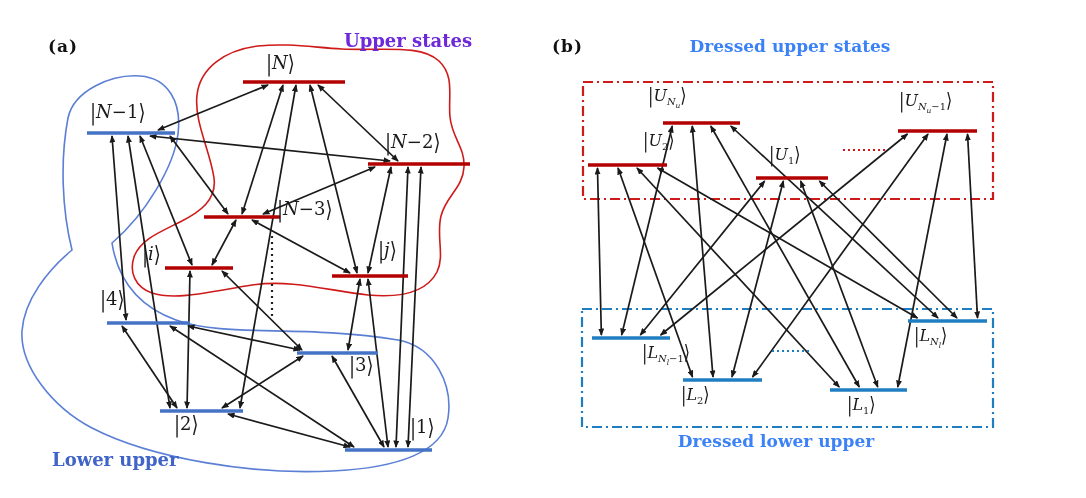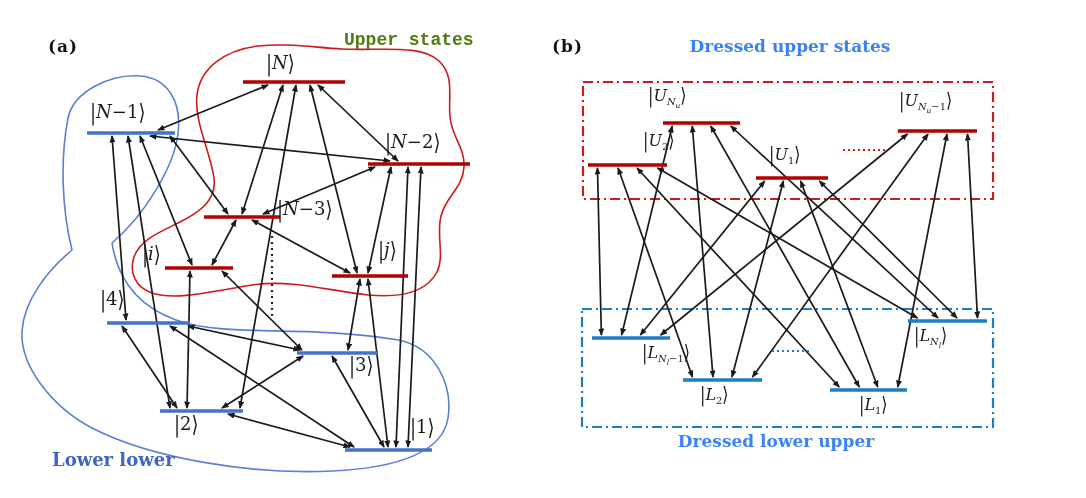--- a/index.html
+++ b/index.html
@@ -1,21 +1,21 @@
 <!DOCTYPE html>
 <html><head>
 <meta charset="utf-8">
 <style>
   html,body{margin:0;padding:0;background:#ffffff;}
   .fig{position:relative;width:1086px;height:498px;background:#ffffff;overflow:hidden;
        font-family:"DejaVu Serif","Liberation Serif",serif;}
   .fig svg{position:absolute;left:0;top:0;}
   .tag{position:absolute;font-weight:bold;font-size:17px;color:#111;letter-spacing:1px;}
   .region-label{position:absolute;font-weight:bold;font-size:18px;}
-  .region-label.red{color:#4d7c0f;font-family:Liberation Mono, monospace;}
+  .region-label.red{color:#6d28d9;}
   .region-label.blue{color:#4064c8;}
   .b-title{position:absolute;font-weight:bold;font-size:17px;color:#3b82f6;transform:translateX(-50%);white-space:nowrap;}
   .state-label{position:absolute;color:#1a1a1a;white-space:nowrap;line-height:1;}
   .state-label.pa{font-size:18px;}
   .state-label.pb{font-size:16px;}
   .state-label .bar,.state-label .ket{font-style:normal;display:inline-block;transform:scaleY(1.25);}
   .state-label i{font-style:italic;}
   .state-label sub{font-size:62%;line-height:0;}
   .state-label sub sub{font-size:75%;}
 </style>
@@ -96,36 +96,36 @@
       <line x1="592" y1="338" x2="670" y2="338" stroke="#1f7ec2" stroke-width="3.4"></line>
       <line x1="683" y1="380" x2="762" y2="380" stroke="#1f7ec2" stroke-width="3.4"></line>
       <line x1="830" y1="390" x2="907" y2="390" stroke="#1f7ec2" stroke-width="3.4"></line>
       <line x1="908" y1="321" x2="987" y2="321" stroke="#1f7ec2" stroke-width="3.4"></line>
       <line x1="843" y1="150" x2="885" y2="150" stroke="#cf1a1a" stroke-width="2.2" stroke-dasharray="2 3"></line>
       <line x1="772" y1="351" x2="812" y2="351" stroke="#1f7ec2" stroke-width="2.2" stroke-dasharray="2 3"></line>
     </svg>
   <div class="tag" style="left:48px;top:36px;">(a)</div>
   <div class="tag" style="left:552px;top:36px;">(b)</div>
   <div class="region-label red" style="left:344px;top:30px;">Upper states</div>
-  <div class="region-label blue" style="left:52px;top:449px;">Lower lower</div>
+  <div class="region-label blue" style="left:52px;top:449px;">Lower upper</div>
   <div class="b-title" style="left:790px;top:36px;">Dressed upper states</div>
   <div class="b-title" style="left:776px;top:431px;">Dressed lower upper</div>
   <div id="labels">
       <div class="state-label pa" style="left: 266px; top: 54px;"><span class="bar">|</span><i>N</i><span class="ket">⟩</span></div>
       <div class="state-label pa" style="left: 90px; top: 103px;"><span class="bar">|</span><i>N</i>−1<span class="ket">⟩</span></div>
       <div class="state-label pa" style="left: 385px; top: 133px;"><span class="bar">|</span><i>N</i>−2<span class="ket">⟩</span></div>
       <div class="state-label pa" style="left: 277px; top: 200px;"><span class="bar">|</span><i>N</i>−3<span class="ket">⟩</span></div>
       <div class="state-label pa" style="left: 142px; top: 245px;"><span class="bar">|</span><i>i</i><span class="ket">⟩</span></div>
       <div class="state-label pa" style="left: 378px; top: 241px;"><span class="bar">|</span><i>j</i><span class="ket">⟩</span></div>
       <div class="state-label pa" style="left: 100px; top: 290px;"><span class="bar">|</span>4<span class="ket">⟩</span></div>
       <div class="state-label pa" style="left: 349px; top: 356px;"><span class="bar">|</span>3<span class="ket">⟩</span></div>
       <div class="state-label pa" style="left: 174px; top: 415px;"><span class="bar">|</span>2<span class="ket">⟩</span></div>
       <div class="state-label pa" style="left: 410px; top: 418px;"><span class="bar">|</span>1<span class="ket">⟩</span></div>
       <div class="state-label pb" style="left: 603px; top: 133px; margin-left: 40px;"><span class="bar">|</span><i>U</i><sub>2</sub><span class="ket">⟩</span></div>
       <div class="state-label pb" style="left: 648px; top: 88px;"><span class="bar">|</span><i>U</i><sub><i>N</i><sub><i>u</i></sub></sub><span class="ket">⟩</span></div>
       <div class="state-label pb" style="left: 769px; top: 147px;"><span class="bar">|</span><i>U</i><sub>1</sub><span class="ket">⟩</span></div>
       <div class="state-label pb" style="left: 899px; top: 93px;"><span class="bar">|</span><i>U</i><sub><i>N</i><sub><i>u</i></sub>−1</sub><span class="ket">⟩</span></div>
       <div class="state-label pb" style="left: 598px; top: 345px; margin-left: 44px;"><span class="bar">|</span><i>L</i><sub><i>N</i><sub><i>l</i></sub>−1</sub><span class="ket">⟩</span></div>
-      <div class="state-label pb" style="left: 700px; top: 387px; text-align: center;"><span class="bar">|</span><i>L</i><sub>2</sub><span class="ket">⟩</span></div>
-      <div class="state-label pb" style="left: 847px; top: 397px; margin-left: 12px;"><span class="bar">|</span><i>L</i><sub>1</sub><span class="ket">⟩</span></div>
+      <div class="state-label pb" style="left: 681px; top: 387px; text-align: center;"><span class="bar">|</span><i>L</i><sub>2</sub><span class="ket">⟩</span></div>
+      <div class="state-label pb" style="left: 847px; top: 397px;"><span class="bar">|</span><i>L</i><sub>1</sub><span class="ket">⟩</span></div>
       <div class="state-label pb" style="left: 914px; top: 328px;"><span class="bar">|</span><i>L</i><sub><i>N</i><sub><i>l</i></sub></sub><span class="ket">⟩</span></div>
     </div>
 </div>
 
 </body></html>

